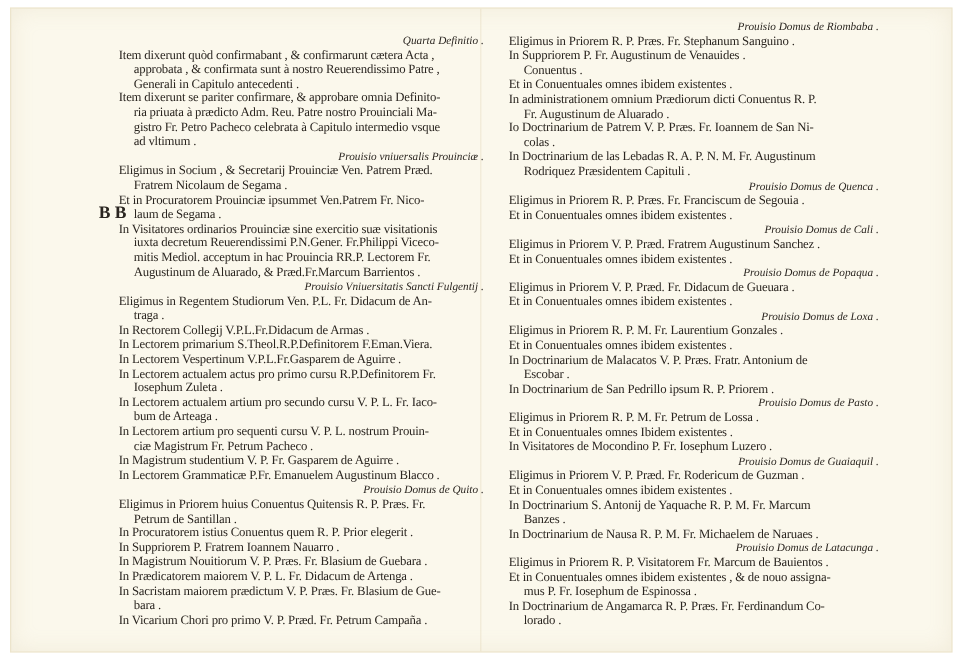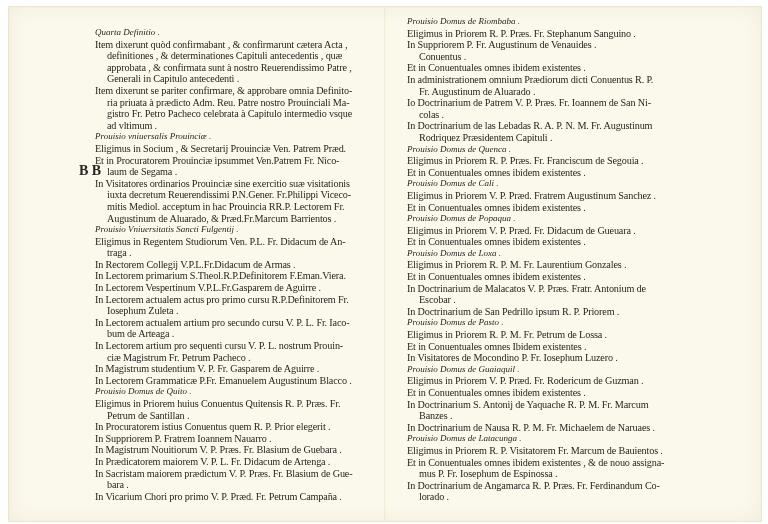--- a/index.html
+++ b/index.html
@@ -22,47 +22,47 @@
   .page { position: absolute; top: 0; }
   .page-left { left: 95px; top: 27px; width: 292px; }
   .page-right { left: 407px; top: 16px; width: 296px; }
   .line {
     font-size: 10.2px; line-height: 11.6px; white-space: nowrap;
     letter-spacing: -0.15px;
   }
   .line.indent { padding-left: 12px; }
   .heading {
     font-style: italic; font-size: 9px; line-height: 11.6px;
-    text-align: left; white-space: nowrap;
+    text-align: right; white-space: nowrap;
   }
   .margin-mark {
     position: absolute; left: 79px; font-size: 14px; font-weight: bold;
   }
 </style>
 </head>
 <body>
 
 <div class="sheet">
   <div class="fold"></div>
 </div>
 
 <div class="margin-mark" style="top:163px;">B B</div>
 
 <div class="page page-left" id="left-page">
     <div class="heading">Quarta Definitio .</div>
     <div class="line">Item dixerunt quòd confirmabant , &amp; confirmarunt cætera Acta ,</div>
-    <div class="line indent">definitiones , &amp; determinationes Capituli antecedentis ,  quæ</div>
     <div class="line indent">approbata , &amp;  confirmata sunt à nostro  Reuerendissimo Patre ,</div>
     <div class="line indent">Generali in Capitulo antecedenti .</div>
     <div class="line">Item dixerunt se pariter confirmare, &amp; approbare omnia Definito-</div>
     <div class="line indent">ria priuata à prædicto Adm. Reu. Patre nostro Prouinciali Ma-</div>
     <div class="line indent">gistro Fr. Petro Pacheco celebrata à Capitulo intermedio vsque</div>
     <div class="line indent">ad vltimum .</div>
     <div class="heading">Prouisio vniuersalis Prouinciæ .</div>
     <div class="line">Eligimus  in  Socium , &amp; Secretarij Prouinciæ Ven. Patrem Præd.</div>
+    <div class="line indent">Fratrem Nicolaum de Segama .</div>
     <div class="line">Et in Procuratorem Prouinciæ  ipsummet Ven.Patrem Fr. Nico-</div>
     <div class="line indent">laum de Segama .</div>
     <div class="line">In Visitatores ordinarios  Prouinciæ  sine  exercitio  suæ visitationis</div>
     <div class="line indent">iuxta decretum Reuerendissimi P.N.Gener. Fr.Philippi Viceco-</div>
     <div class="line indent">mitis  Mediol.  acceptum  in  hac  Prouincia  RR.P. Lectorem Fr.</div>
     <div class="line indent">Augustinum de Aluarado, &amp; Præd.Fr.Marcum Barrientos .</div>
     <div class="heading">Prouisio Vniuersitatis Sancti Fulgentij .</div>
     <div class="line">Eligimus in Regentem Studiorum Ven.  P.L. Fr. Didacum de An-</div>
     <div class="line indent">traga .</div>
     <div class="line">In Rectorem  Collegij V.P.L.Fr.Didacum de Armas .</div>

